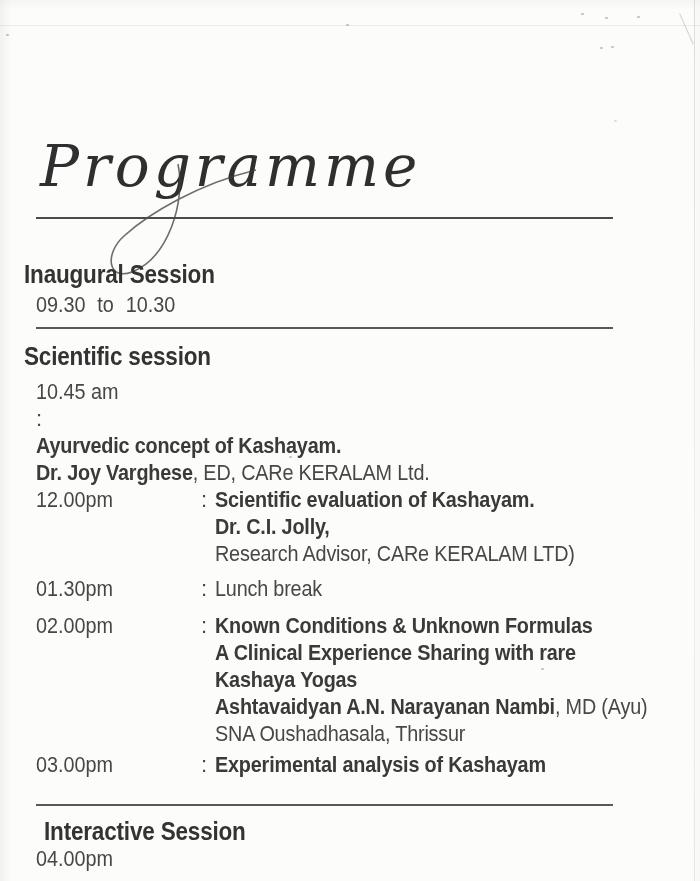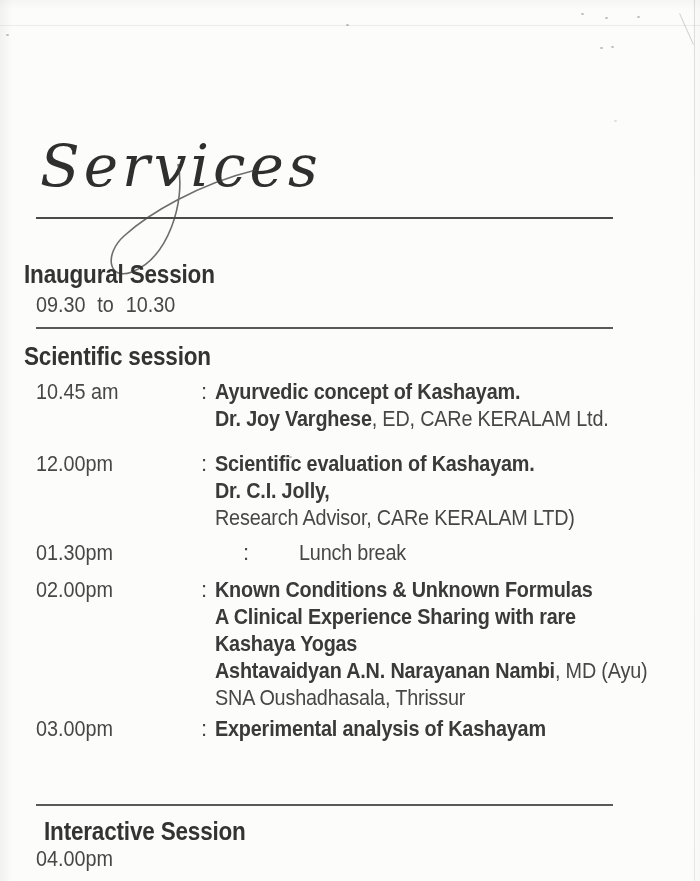--- a/index.html
+++ b/index.html
@@ -50,23 +50,23 @@
   .timeline{
     position:absolute;left:36px;
     font-size:22px;color:#474747;line-height:26px;
   }
   .t-inaugural{top:292px;}
   .t-inaugural .cx{word-spacing:7px;}
   .t-interactive{top:846px;}
 
   .schedule{position:absolute;left:36px;top:378px;width:634px;}
   .row{display:flex;align-items:flex-start;}
-  .row:nth-child(1){margin-bottom:0;}
-  .row:nth-child(2){margin-bottom:8px;margin-top:18px;}
-  .row:nth-child(3){margin-bottom:10px;gap:42px;}
+  .row:nth-child(1){margin-bottom:0;flex-direction:column;}
+  .row:nth-child(2){margin-bottom:8px;}
+  .row:nth-child(3){margin-bottom:10px;}
   .row:nth-child(4){margin-bottom:4px;}
   .row .time{width:165px;font-size:22px;color:#474747;line-height:27px;flex:none;}
   .row .colon{width:14px;font-size:22px;color:#474747;line-height:27px;flex:none;}
   .row .content{flex:1;min-width:0;}
   .line{font-size:22px;line-height:27px;color:#474747;letter-spacing:-.2px;}
   .line .b{font-weight:700;color:#3a3a3a;}
   .line .r{color:#474747;}
 </style>
 </head>
 <body>
@@ -80,21 +80,21 @@
   <div class="speck" style="left:605px;top:17px"></div>
   <div class="speck" style="left:600px;top:47px"></div>
   <div class="speck" style="left:611px;top:46px"></div>
   <div class="speck" style="left:637px;top:16px"></div>
   <div class="speck" style="left:346px;top:24px"></div>
   <div class="speck" style="left:6px;top:34px"></div>
   <div class="speck" style="left:289px;top:456px"></div>
   <div class="speck" style="left:541px;top:668px"></div>
   <div class="speck" style="left:614px;top:120px;opacity:.5"></div>
 
-  <div class="script-title">Services</div>
+  <div class="script-title">Programme</div>
   <svg class="flourish" width="360" height="140" viewBox="0 0 360 140">
     <path d="M158 14 C166 52 148 108 112 122 C88 131 84 104 104 86 C128 64 178 34 236 20" fill="none" stroke="#3d3d3d" stroke-width="1.6" opacity="0.75"></path>
   </svg>
 
   <div class="rule rule1"></div>
 
   <div class="heading h-inaugural"><span class="cx">Inaugural Session</span></div>
   <div class="timeline t-inaugural"><span class="cx">09.30 to 10.30</span></div>
 
   <div class="rule rule2"></div>

